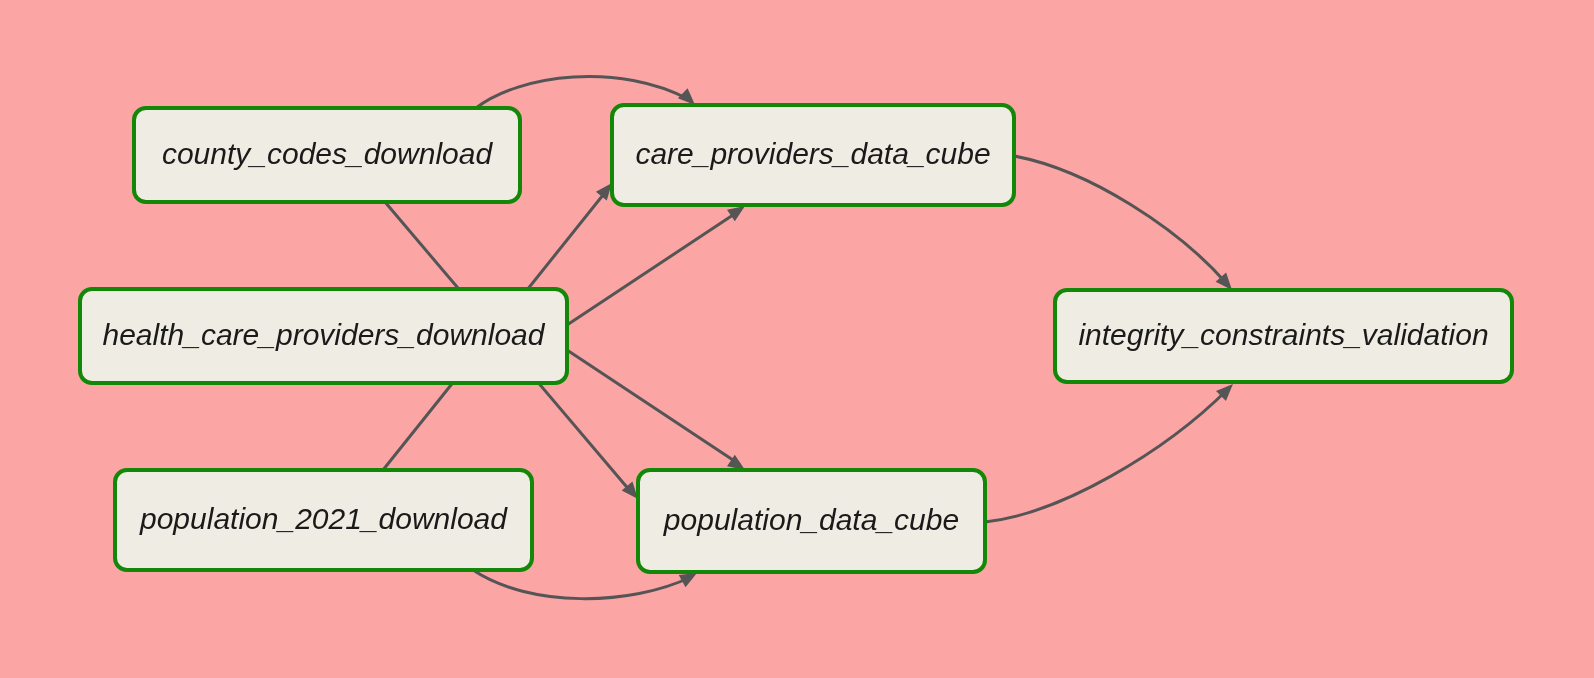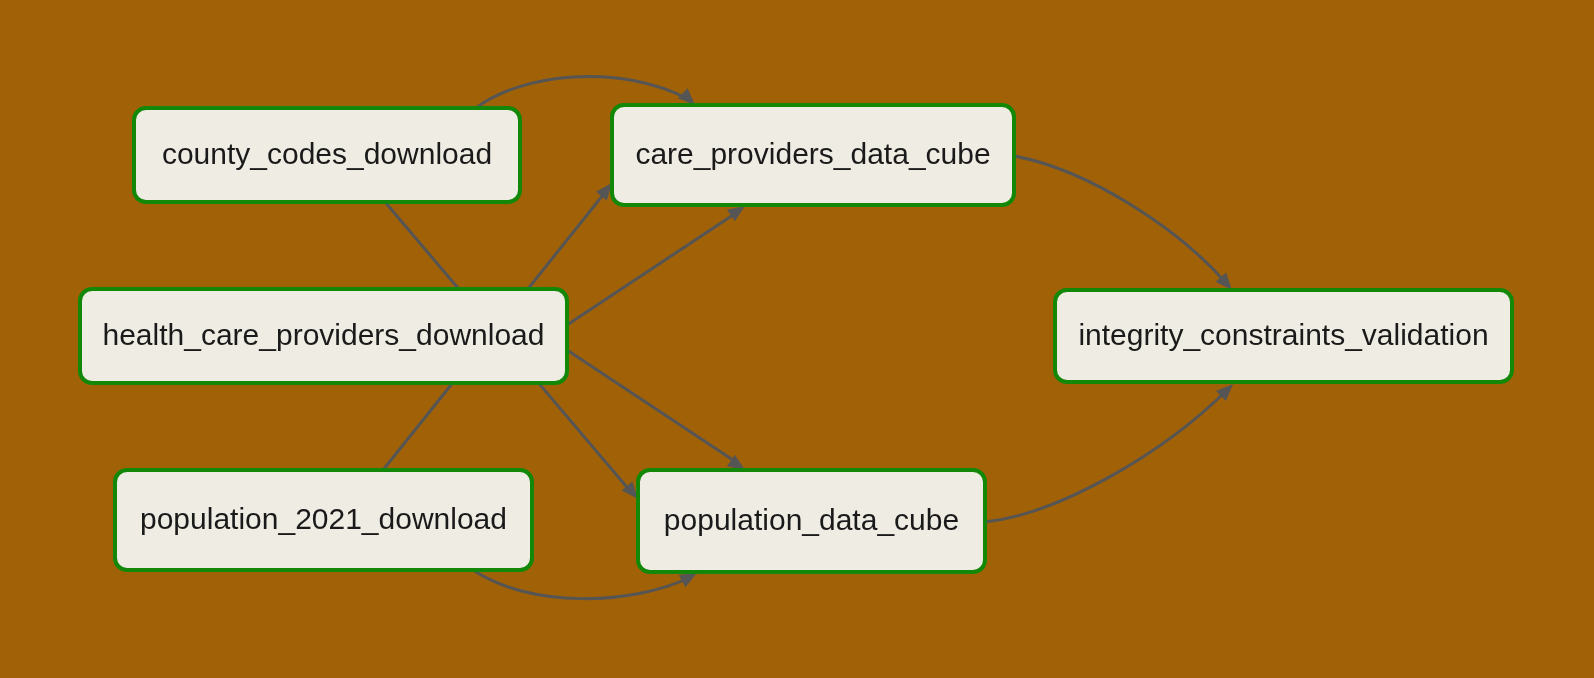--- a/index.html
+++ b/index.html
@@ -10,21 +10,22 @@
   body {
     width: 1594px;
     height: 678px;
     overflow: hidden;
     font-family: "Liberation Sans", sans-serif;
   }
   #graph-root {
     position: relative;
     width: 1594px;
     height: 678px;
-    background: #a16207;
+    background: #fca5a5;
+    font-style: italic;
   }
   svg#graph-canvas {
     position: absolute;
     top: 0;
     left: 0;
     width: 1594px;
     height: 678px;
     display: block;
   }
   .node-rect {

